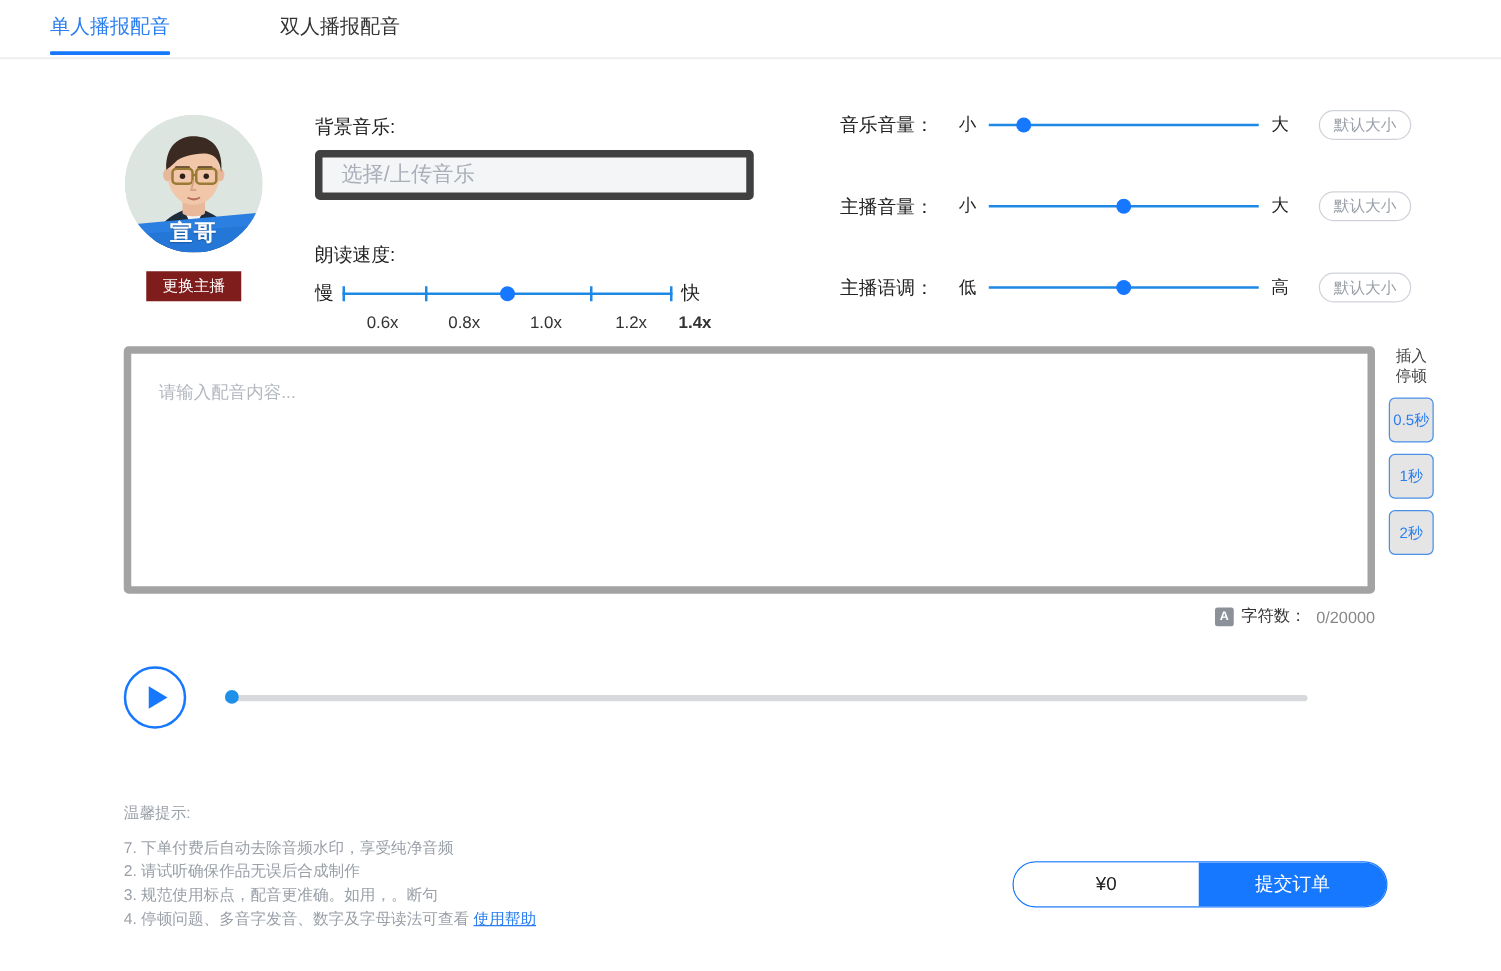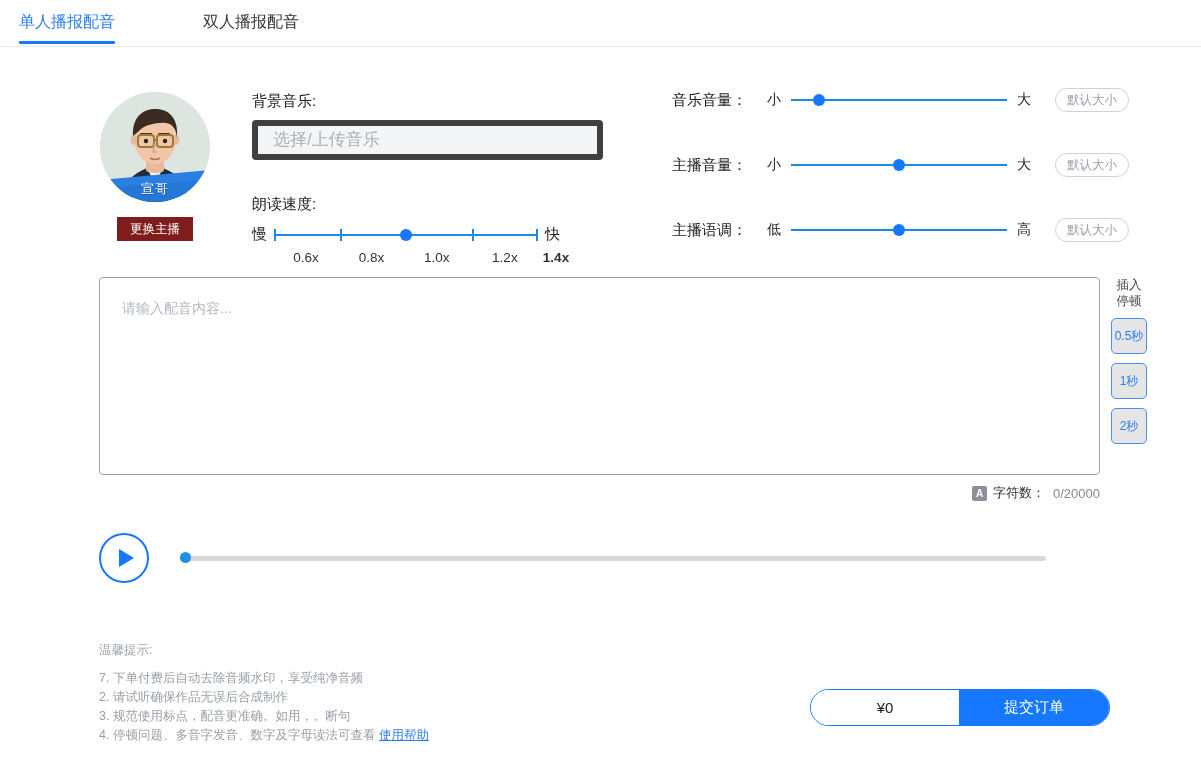--- a/index.html
+++ b/index.html
@@ -12,21 +12,21 @@
     overflow: hidden;
   }
 
   
   .tabbar {
     position: relative;
     height: 47px;
     border-bottom: 1px solid #e8e8e8;
     display: flex;
     align-items: flex-start;
-    padding-left: 15px;
+    padding-left: 36px;
   }
   .tab {
     font-size: 16px;
     line-height: 44px;
     height: 46px;
     padding: 0 4px;
     margin-right: 80px;
     color: #333;
     cursor: pointer;
     white-space: nowrap;
@@ -61,22 +61,22 @@
     overflow: hidden;
     position: relative;
     margin: 0 auto;
   }
   .avatar svg { display: block; }
   .avatar-name {
     position: absolute;
     left: 0; right: 0; bottom: 4px;
     text-align: center;
     color: #ffffff;
-    font-size: 13px;
-    font-weight: normal;
+    font-size: 18px;
+    font-weight: bold;
     letter-spacing: 1px;
     text-shadow: 0 1px 1px rgba(0,0,0,.25);
   }
   .change-host {
     display: block;
     margin: 15px auto 0;
     width: 76px; height: 24px;
     line-height: 24px;
     background: #7f1d1d;
     color: #fff;
@@ -217,21 +217,21 @@
     cursor: pointer;
     font-family: inherit;
     padding: 0;
   }
 
   
   .editor-area {
     position: absolute;
     left: 99px; top: 277px;
     width: 1001px; height: 198px;
-    border: 1px solid #a3a3a3;
+    border: 6px solid #a3a3a3;
     border-radius: 4px;
     background: #fff;
   }
   .editor-text {
     width: 100%; height: 100%;
     border: none;
     outline: none;
     resize: none;
     padding: 19px 22px;
     font-size: 14px;

